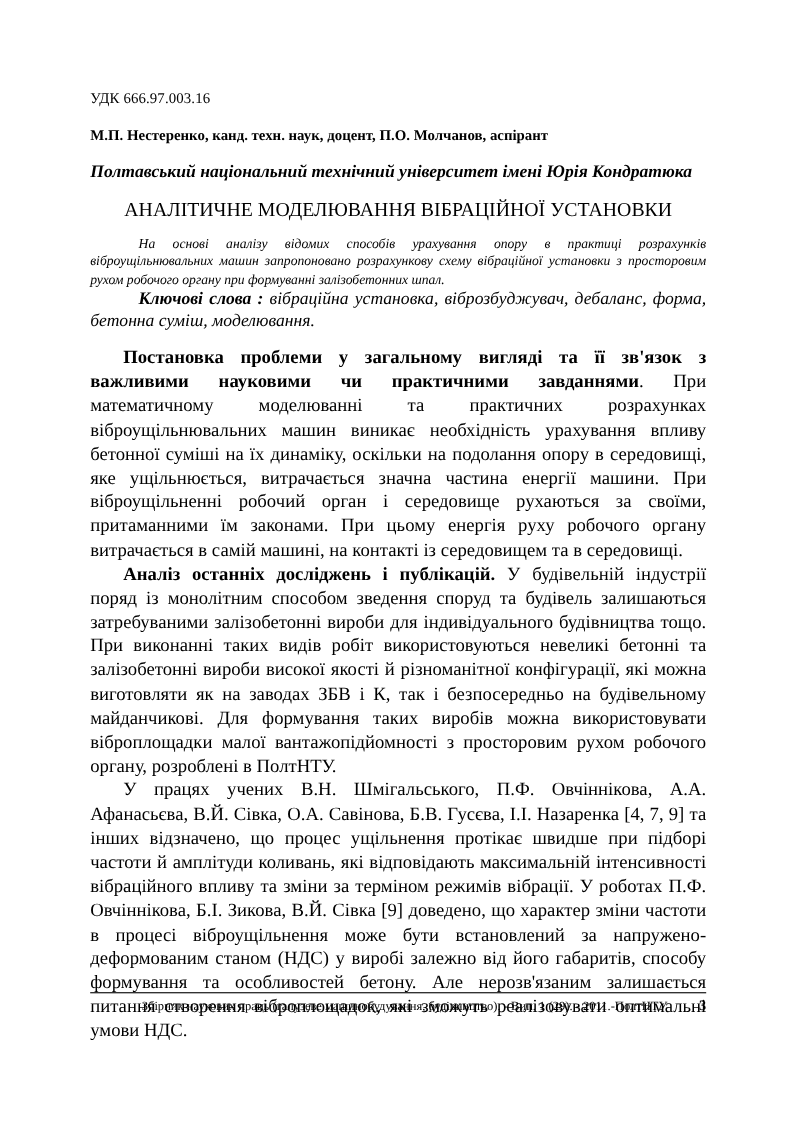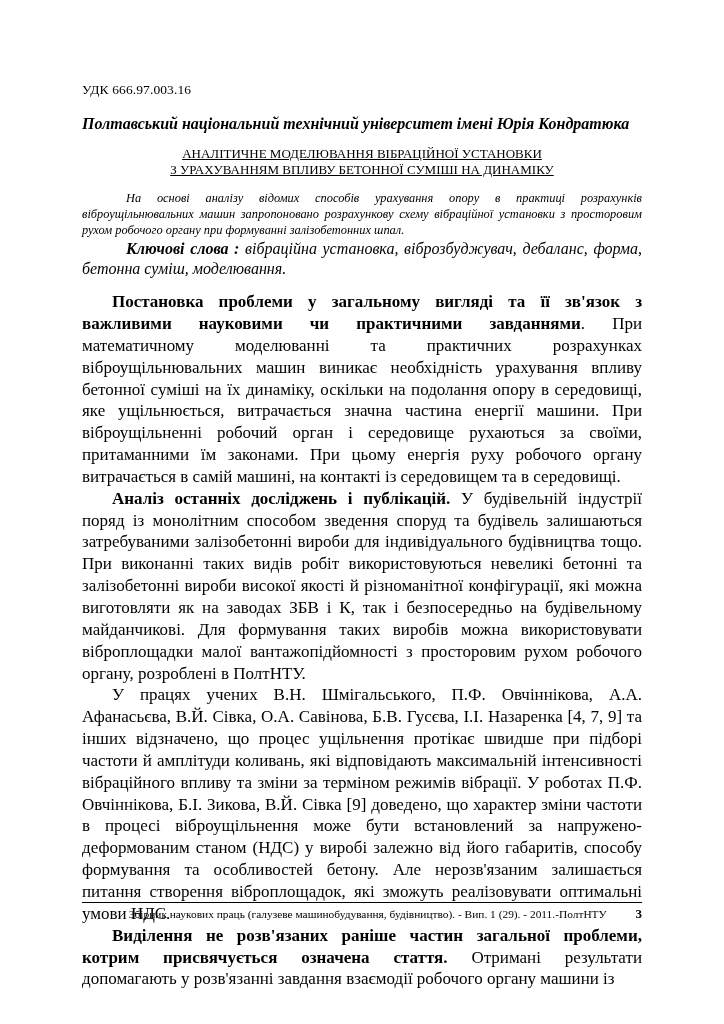--- a/index.html
+++ b/index.html
@@ -34,24 +34,23 @@
     margin-bottom: 17px;
   }
   .affiliation {
     font-size: 16px;
     font-weight: bold;
     font-style: italic;
     margin-bottom: 13px;
   }
   .title {
     text-align: center;
-    font-size: 13px;
+    font-size: 18px;
     line-height: 1.24;
     margin-bottom: 12px;
-    text-decoration: underline;
   }
   .title div {
     white-space: nowrap;
   }
   .abstract {
     font-size: 12.4px;
     font-style: italic;
     line-height: 1.3;
     text-align: justify;
     text-indent: 44px;
@@ -103,41 +102,40 @@
     font-size: 13px;
   }
 </style>
 </head>
 <body>
 
 <div class="page">
 
   <div class="udc">УДК 666.97.003.16</div>
 
+  <div class="authors">М.П. Нестеренко, канд. техн. наук, доцент, П.О. Молчанов, аспірант</div>
 
   <div class="affiliation">Полтавський національний технічний університет імені Юрія Кондратюка</div>
 
   <div class="title">
     <div>АНАЛІТИЧНЕ МОДЕЛЮВАННЯ ВІБРАЦІЙНОЇ УСТАНОВКИ</div>
-    <div>З УРАХУВАННЯМ ВПЛИВУ БЕТОННОЇ СУМІШІ НА ДИНАМІКУ</div>
   </div>
 
   <div class="abstract">На основі  аналізу відомих способів урахування опору в практиці розрахунків віброущільнювальних машин запропоновано розрахункову схему вібраційної установки з просторовим рухом робочого органу при формуванні залізобетонних шпал.</div>
 
   <div class="keywords">
     <b>Ключові слова :</b><span> вібраційна установка, віброзбуджувач, дебаланс, форма, бетонна суміш, моделювання.</span>
   </div>
 
   <p class="body-par"><span class="b">Постановка проблеми у загальному вигляді та її зв'язок з важливими науковими чи практичними завданнями</span><span>. При математичному моделюванні та практичних розрахунках віброущільнювальних машин виникає необхідність урахування впливу бетонної суміші на їх динаміку, оскільки на подолання опору в середовищі, яке ущільнюється, витрачається значна частина енергії машини. При віброущільненні робочий орган і середовище рухаються за своїми, притаманними їм законами. При цьому енергія руху робочого органу витрачається в самій машині, на контакті із середовищем та в середовищі.</span></p>
 
   <p class="body-par"><span class="b">Аналіз останніх досліджень і публікацій.</span><span> У будівельній індустрії поряд із монолітним способом зведення споруд та будівель залишаються затребуваними залізобетонні вироби для індивідуального будівництва тощо. При виконанні таких видів робіт використовуються невеликі бетонні та залізобетонні вироби високої якості й різноманітної конфігурації, які можна виготовляти як на заводах ЗБВ і К, так і безпосередньо на будівельному майданчикові. Для формування таких виробів можна використовувати віброплощадки малої вантажопідйомності з просторовим рухом робочого органу, розроблені в ПолтНТУ.</span></p>
 
   <p class="body-par"><span>У працях учених В.Н. Шмігальського, П.Ф. Овчіннікова, А.А. Афанасьєва, В.Й. Сівка, О.А. Савінова, Б.В. Гусєва, І.І. Назаренка [4, 7, 9] та інших відзначено, що процес ущільнення протікає швидше при підборі частоти й амплітуди коливань, які відповідають максимальній інтенсивності вібраційного впливу та зміни за терміном режимів вібрації. У роботах П.Ф. Овчіннікова, Б.І. Зикова, В.Й. Сівка [9] доведено, що характер зміни частоти в процесі віброущільнення може бути встановлений за напружено-деформованим станом (НДС) у виробі залежно від його габаритів, способу формування та особливостей бетону. Але нерозв'язаним залишається питання створення віброплощадок, які зможуть реалізовувати оптимальні умови НДС.</span></p>
 
-  <p class="body-par"><span class="b">Виділення не розв'язаних раніше частин загальної проблеми, котрим присвячується означена стаття.</span><span> Отримані результати допомагають у розв'язанні завдання взаємодії робочого органу машини із</span></p>
 
   <div class="footer">
     <div class="footer-rule"></div>
     <div class="footer-row">
       <div class="footer-text">Збірник наукових праць (галузеве машинобудування, будівництво). - Вип. 1 (29). - 2011.-ПолтНТУ</div>
       <div class="footer-page">3</div>
     </div>
   </div>
 
 </div>

